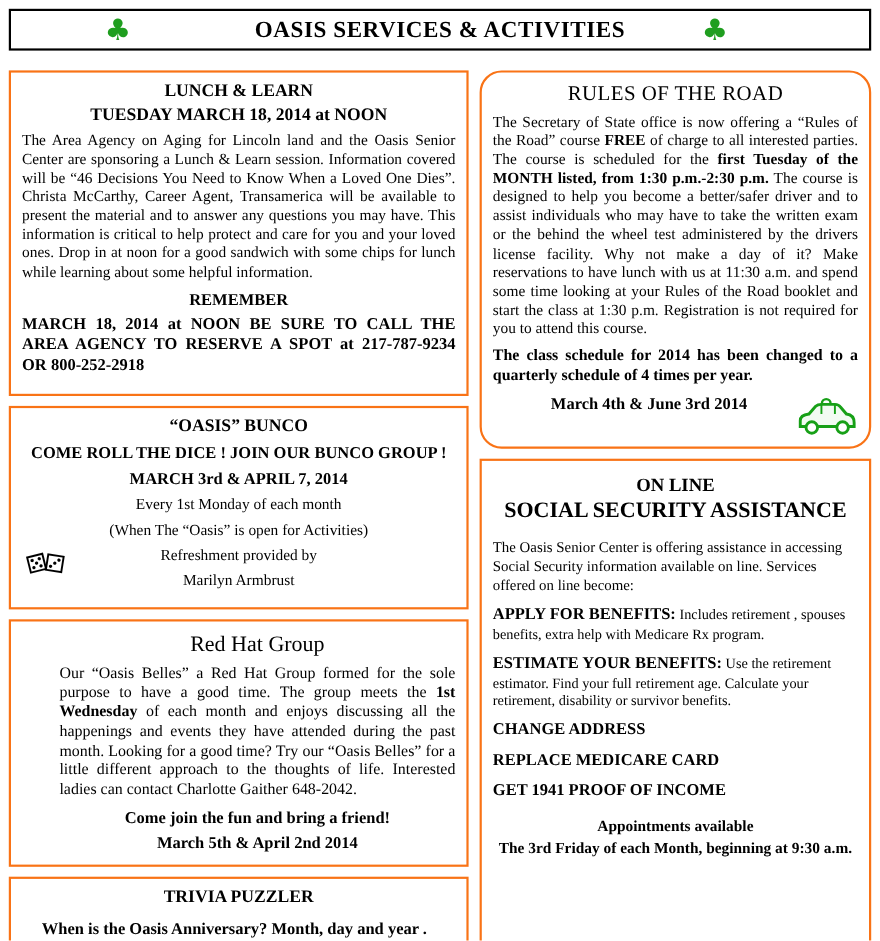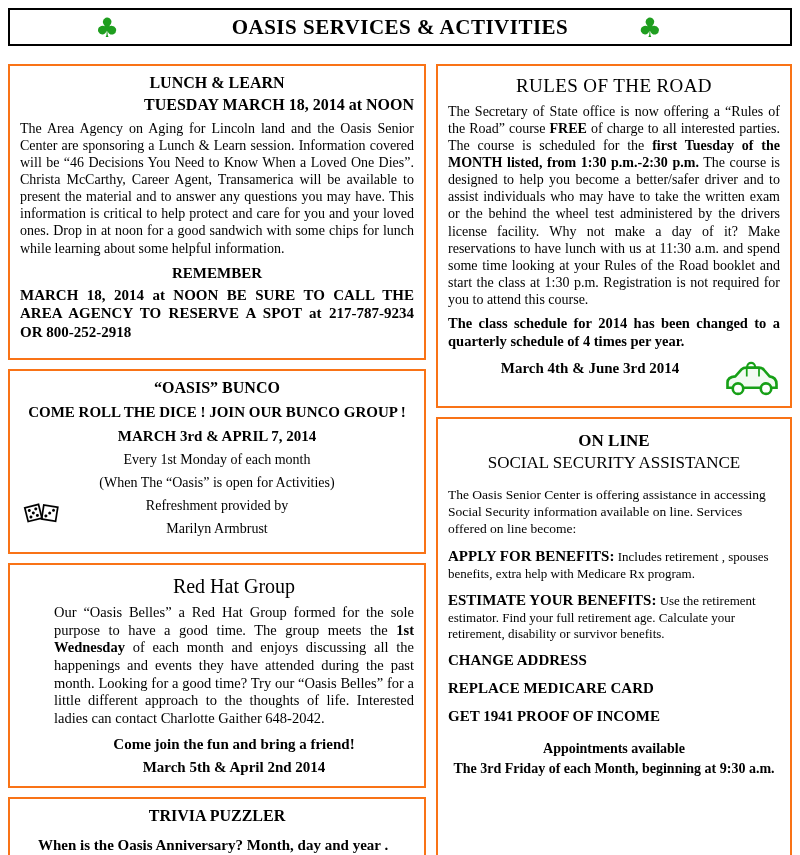--- a/index.html
+++ b/index.html
@@ -28,21 +28,21 @@
 
   
   .col { position: absolute; top: 64px; }
   .left-col  { left: 8px;  width: 418px; }
   .right-col { left: 436px; width: 356px; }
 
   .box { border: 2px solid #f97316; padding: 6px 10px 8px 10px; margin-bottom: 9px; background: #fff; }
   .justify { text-align: justify; }
 
   h2.sec-title { margin: 2px 0 2px 0; font-size: 16px; font-weight: bold; text-align: center; }
-  h3.sec-sub   { margin: 4px 0 2px 0; font-size: 16px; font-weight: bold; text-align: right; }
+  h3.sec-sub   { margin: 4px 0 2px 0; font-size: 16px; font-weight: bold; text-align: center; }
 
   .body-text { font-size: 14px; line-height: 1.22; margin: 6px 0 4px 0; }
 
   
   .lunch-box { min-height: 296px; }
   .remember  { margin: 8px 0 4px 0; font-size: 15px; font-weight: bold; text-align: center; }
   .call-text { margin: 4px 0 0 0; font-size: 15px; font-weight: bold; line-height: 1.25; text-align: justify; }
 
   
   .bunco-box { min-height: 174px; position: relative; }
@@ -58,31 +58,31 @@
   .redhat-body  { font-size: 14.5px; }
   .redhat-line  { margin: 8px 0 2px 0; font-size: 15px; font-weight: bold; text-align: center; }
   .redhat-line2 { margin: 6px 0 2px 0; font-size: 15px; font-weight: bold; text-align: center; }
 
   
   .trivia-box { min-height: 80px; }
   .trivia-q { margin: 12px 0 4px 0; padding-left: 18px; font-size: 15px; font-weight: bold; }
   .trivia-a { margin: 6px 0 0 0; font-size: 14px; font-weight: bold; }
 
   
-  .rules-box { min-height: 325px; }
+  .rules-box { min-height: 325px; border-radius: 20px; }
   .rules-title { margin: 3px 0 4px 0; font-size: 19px; font-weight: normal; text-align: center; letter-spacing: 0.4px; }
   .rules-note { margin: 6px 0 2px 0; font-size: 14.5px; font-weight: bold; line-height: 1.25; text-align: justify; }
   .rules-footer { position: relative; height: 46px; margin-top: 2px; }
   .rules-dates { position: absolute; left: 0; right: 48px; top: 8px; text-align: center; font-size: 15px; font-weight: bold; }
   .car-icon { position: absolute; right: 0; bottom: 0; }
 
   
   .ss-box { min-height: 456px; }
   .ss-title1 { margin: 6px 0 2px 0; font-size: 17px; font-weight: bold; text-align: center; }
-  .ss-title2 { margin: 2px 0 14px 0; font-size: 17px; font-weight: normal; text-align: center; }
+  .ss-title2 { margin: 2px 0 14px 0; font-size: 20px; font-weight: bold; text-align: center; }
   .ss-intro  { margin: 10px 0 8px 0; font-size: 13.5px; line-height: 1.25; }
   .ss-item   { margin: 9px 0; font-size: 13px; line-height: 1.25; }
   .ss-label  { font-size: 15px; font-weight: bold; }
   .ss-appt1  { margin: 16px 0 2px 0; font-size: 14px; font-weight: bold; text-align: center; }
   .ss-appt2  { margin: 4px 0 0 0; font-size: 14px; font-weight: bold; text-align: center; }
 </style>
 </head>
 <body>
 
 <div class="page">

